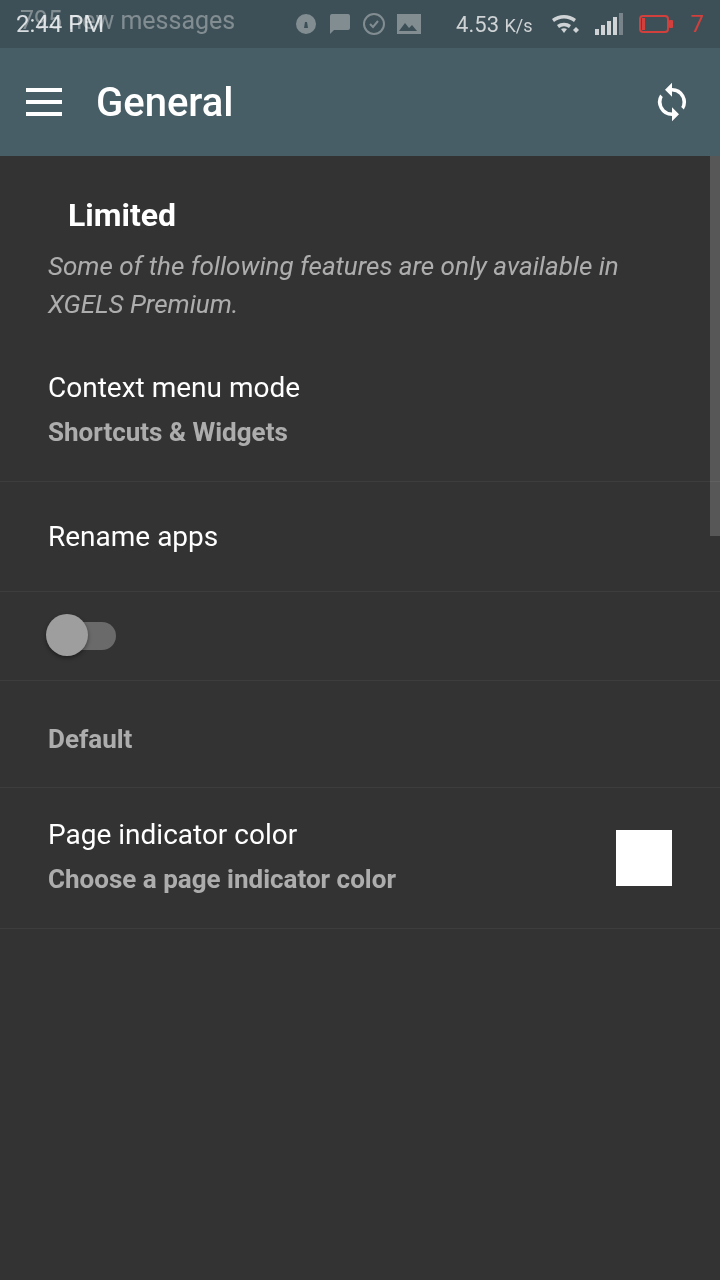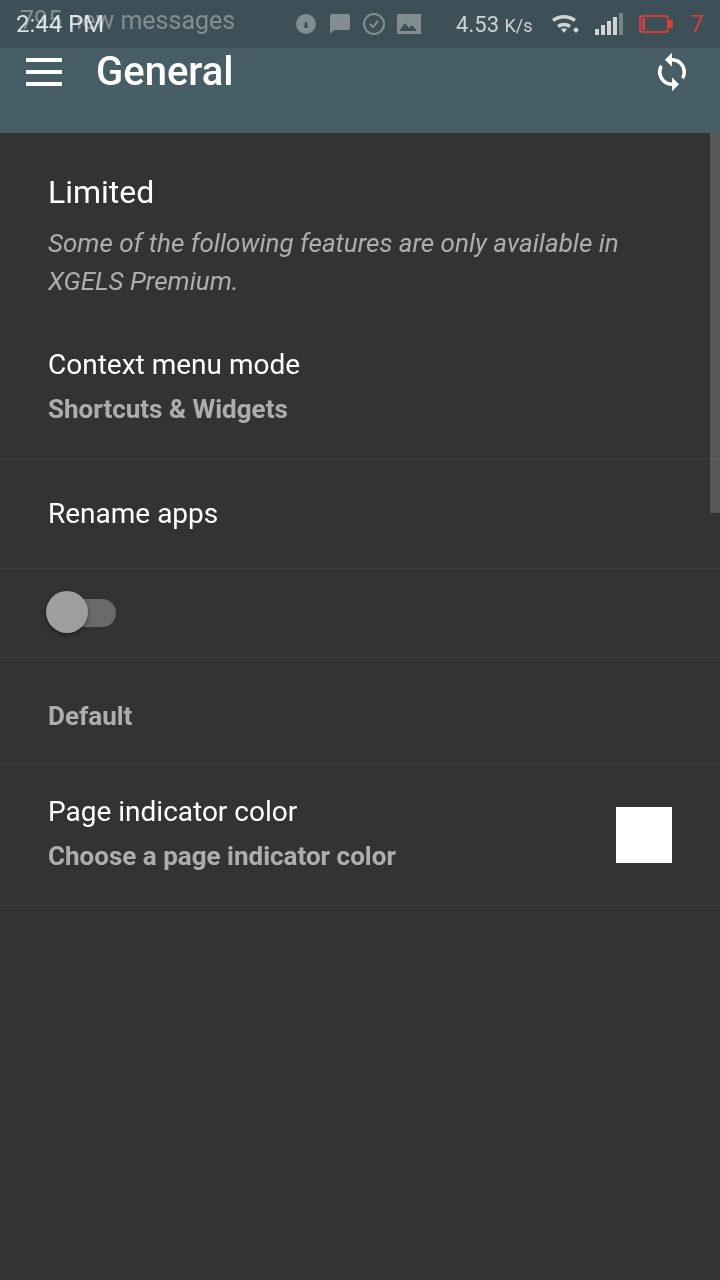--- a/index.html
+++ b/index.html
@@ -38,23 +38,24 @@
       color: rgba(255,255,255,0.35);
       font-size: 25px;
       white-space: nowrap;
     }
     .status-icon { display: inline-flex; }
     .status-icon svg { display: block; }
     .battery-num { color: #d1403d; font-weight: 400; }
     .rate { font-size: 22px; }
 
     .toolbar {
-      height: 85px;
+      height: 108px;
       background: #475e67;
       display: flex;
+      align-items: center;
       padding: 0 24px 0 20px;
     }
     .toolbar .hamburger {
       width: 48px;
       height: 48px;
       display: flex;
       align-items: center;
       justify-content: center;
       margin-right: 28px;
       cursor: pointer;
@@ -104,21 +105,22 @@
       font-weight: 700;
       color: rgba(255,255,255,0.6);
       margin-top: 10px;
       line-height: 1.4;
     }
     .list-header {
       padding: 40px 48px 6px 48px;
     }
     .list-header .title-line {
       font-size: 32px;
-      font-weight: 400;
+      font-weight: 700;
+      margin-left: 20px;
     }
     .list-header .sub-line {
       font-size: 26px;
       color: rgba(255,255,255,0.6);
       margin-top: 14px;
       line-height: 1.45;
       font-style: italic;
     }
 
     .switch {

